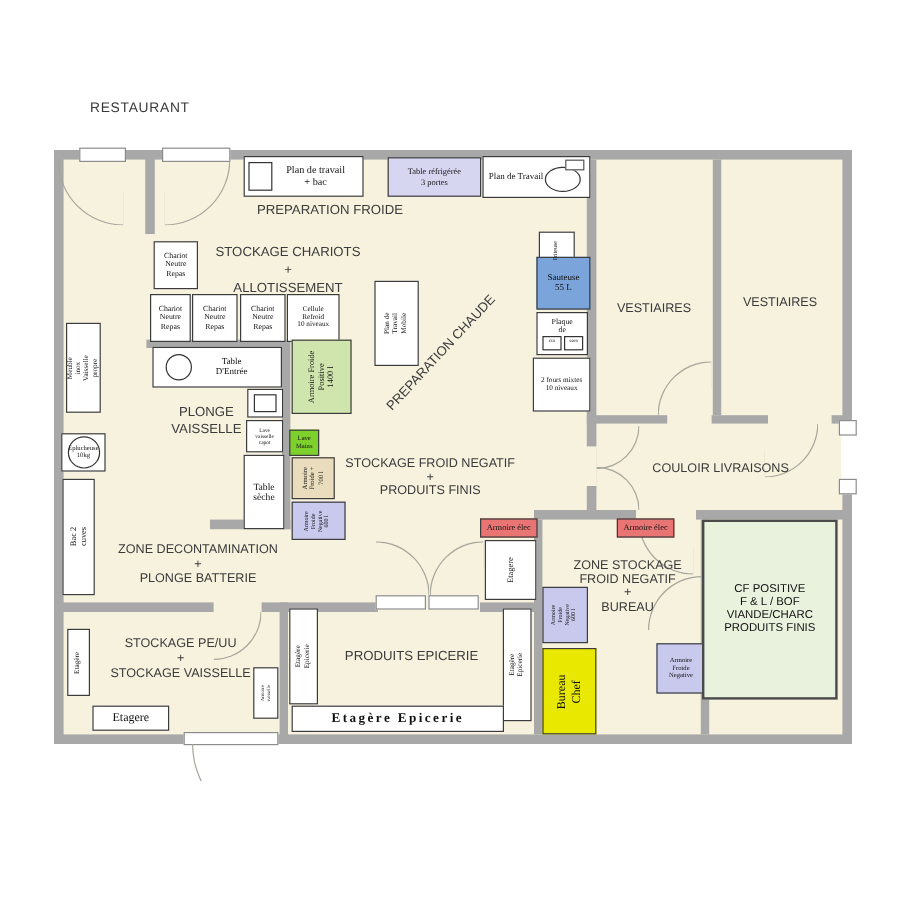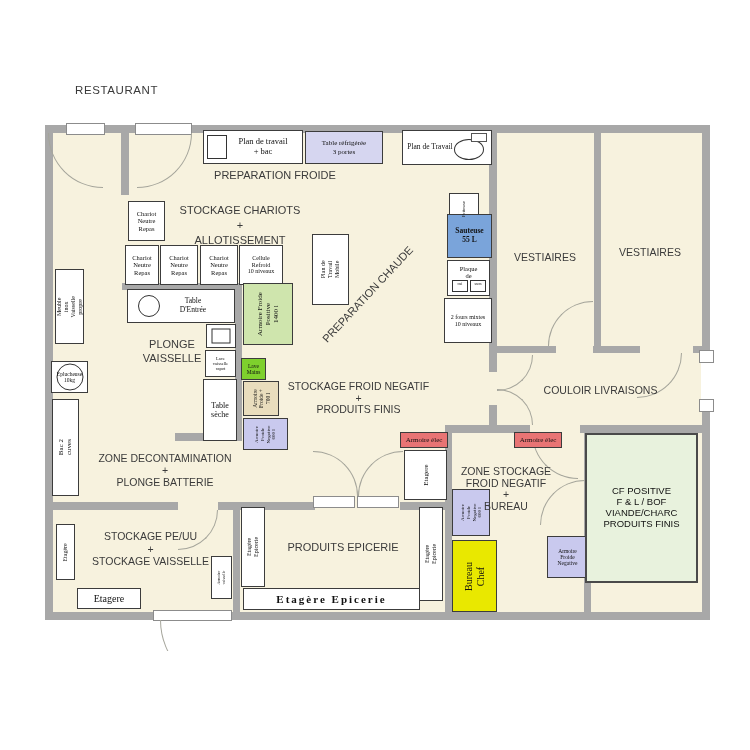--- a/index.html
+++ b/index.html
@@ -62,21 +62,21 @@
       <div class="abs" style="left: 497px; top: 355px; width: 36px; height: 36px; border-top: none; border-right: 1.5px solid rgb(165, 165, 155); border-bottom: 1.5px solid rgb(165, 165, 155); border-left: none; border-image: initial; border-radius: 0px 0px 100%;"></div>
       <div class="abs" style="left: 497px; top: 389px; width: 36px; height: 36px; border-top: 1.5px solid rgb(165, 165, 155); border-right: 1.5px solid rgb(165, 165, 155); border-bottom: none; border-left: none; border-image: initial; border-radius: 0px 100% 0px 0px;"></div>
       <div class="abs" style="left: 178px; top: 510px; width: 40px; height: 40px; border-top: none; border-right: 1.5px solid rgb(165, 165, 155); border-bottom: 1.5px solid rgb(165, 165, 155); border-left: none; border-image: initial; border-radius: 0px 0px 100%;"></div>
       <div class="abs" style="left: 532px; top: 433px; width: 46px; height: 46px; border-top: none; border-right: none; border-bottom: 1.5px solid rgb(165, 165, 155); border-left: 1.5px solid rgb(165, 165, 155); border-image: initial; border-radius: 0px 0px 0px 100%;"></div>
       <div class="abs" style="left: 540px; top: 480px; width: 45px; height: 45px; border-top: 1.5px solid rgb(165, 165, 155); border-right: none; border-bottom: none; border-left: 1.5px solid rgb(165, 165, 155); border-image: initial; border-radius: 100% 0px 0px;"></div>
       <div class="itm" style="left: 203px; top: 130px; width: 100px; height: 34px; background: rgb(255, 255, 255); border: 1px solid rgb(60, 60, 60);">
         <div class="tx" style="font-family: &quot;Liberation Serif&quot;, serif; font-size: 8.5px; line-height: 9.775px; padding-left: 20px;">Plan de travail
 + bac</div>
         <div style="position: absolute; box-sizing: border-box; left: 3px; top: 4px; width: 20px; height: 24px; border: 1px solid rgb(51, 51, 51); background: rgb(255, 255, 255);"></div>
       </div>
-      <div class="itm" style="left: 305px; top: 131px; width: 78px; height: 33px; background: rgb(214, 214, 240); border: 1px solid rgb(60, 60, 60);">
+      <div class="itm" style="left: 323px; top: 131px; width: 78px; height: 33px; background: rgb(214, 214, 240); border: 1px solid rgb(60, 60, 60);">
         <div class="tx" style="font-family: &quot;Liberation Serif&quot;, serif; font-size: 7px; line-height: 8.05px;">Table réfrigérée
 3 portes</div>
       </div>
       <div class="itm" style="left: 402px; top: 130px; width: 90px; height: 35px; background: rgb(255, 255, 255); border: 1px solid rgb(60, 60, 60);">
         <div class="tx" style="font-family: &quot;Liberation Serif&quot;, serif; font-size: 7.5px; line-height: 8.625px; padding-right: 34px;">Plan de Travail</div>
         <div style="position: absolute; box-sizing: border-box; right: 7px; top: 8px; width: 30px; height: 21px; border: 1px solid rgb(51, 51, 51); border-radius: 50%; background: rgb(255, 255, 255);"></div>
         <div style="position: absolute; box-sizing: border-box; right: 4px; top: 2px; width: 16px; height: 9px; border: 1px solid rgb(85, 85, 85); background: rgb(255, 255, 255);"></div>
       </div>
       <div class="itm" style="left: 128px; top: 201px; width: 37px; height: 40px; background: rgb(255, 255, 255); border: 1px solid rgb(60, 60, 60);">
         <div class="tx" style="font-family: &quot;Liberation Serif&quot;, serif; font-size: 6.5px; line-height: 7.475px;">Chariot
@@ -107,21 +107,21 @@
         <div class="tx" style="font-family: &quot;Liberation Serif&quot;, serif; font-size: 7px; line-height: 8.05px; transform: rotate(-90deg);">Armoire Froide
 Positive
 1400 l</div>
       </div>
       <div class="itm" style="left: 312px; top: 234px; width: 37px; height: 71px; background: rgb(255, 255, 255); border: 1px solid rgb(60, 60, 60);">
         <div class="tx" style="font-family: &quot;Liberation Serif&quot;, serif; font-size: 6px; line-height: 6.9px; transform: rotate(-90deg);">Plan de Travail Mobile</div>
       </div>
       <div class="itm" style="left: 449px; top: 193px; width: 30px; height: 32px; background: rgb(255, 255, 255); border: 1px solid rgb(60, 60, 60);">
         <div class="tx" style="font-family: &quot;Liberation Serif&quot;, serif; font-size: 5px; line-height: 5.75px; transform: rotate(-90deg);">Friteuse</div>
       </div>
-      <div class="itm" style="left: 447px; top: 214px; width: 45px; height: 44px; background: rgb(122, 164, 218); border: 1px solid rgb(60, 60, 60); font-weight: bold;">
+      <div class="itm" style="left: 447px; top: 214px; width: 45px; height: 44px; background: rgb(122, 164, 218); border: 1px solid rgb(60, 60, 60);">
         <div class="tx" style="font-family: &quot;Liberation Serif&quot;, serif; font-size: 7.5px; line-height: 8.625px;">Sauteuse
 55 L</div>
       </div>
       <div class="itm" style="left: 447px; top: 260px; width: 43px; height: 36px; background: rgb(255, 255, 255); border: 1px solid rgb(60, 60, 60);">
         <div class="tx" style="font-family: &quot;Liberation Serif&quot;, serif; font-size: 6.5px; line-height: 7.475px; padding-bottom: 12px;">Plaque
 de</div>
         <div style="position: absolute; box-sizing: border-box; bottom: 3px; left: 4px; width: 16px; height: 12px; border: 1px solid rgb(51, 51, 51); font-size: 4px; text-align: center; font-family: &quot;Liberation Serif&quot;, serif;">cui</div>
         <div style="position: absolute; box-sizing: border-box; bottom: 3px; left: 22px; width: 16px; height: 12px; border: 1px solid rgb(51, 51, 51); font-size: 4px; text-align: center; font-family: &quot;Liberation Serif&quot;, serif;">sson</div>
       </div>
       <div class="itm" style="left: 444px; top: 298px; width: 48px; height: 45px; background: rgb(255, 255, 255); border: 1px solid rgb(60, 60, 60);">
@@ -234,19 +234,19 @@
       <div class="lbl" style="left: 266px; top: 381px; width: 185px; font-size: 10.5px; line-height: 11.5px;">STOCKAGE FROID NEGATIF
 +
 PRODUITS FINIS</div>
       <div class="lbl" style="left: 75px; top: 452px; width: 180px; font-size: 10.5px; line-height: 12px;">ZONE DECONTAMINATION
 +
 PLONGE BATTERIE</div>
       <div class="lbl" style="left: 58px; top: 530px; width: 185px; font-size: 10.5px; line-height: 12.5px;">STOCKAGE PE/UU
 +
 STOCKAGE VAISSELLE</div>
       <div class="lbl" style="left: 254px; top: 541px; width: 178px; font-size: 11px; line-height: 13px;">PRODUITS EPICERIE</div>
-      <div class="lbl" style="left: 436px; top: 466px; width: 140px; font-size: 10.5px; line-height: 11.5px;">ZONE STOCKAGE
+      <div class="lbl" style="left: 453px; top: 466px; width: 140px; font-size: 10.5px; line-height: 11.5px;">ZONE STOCKAGE
 FROID NEGATIF
 +
 BUREAU</div>
     </div>
   <div id="watermark">www.archifacile.fr</div>
 </div>
 
 </body></html>

